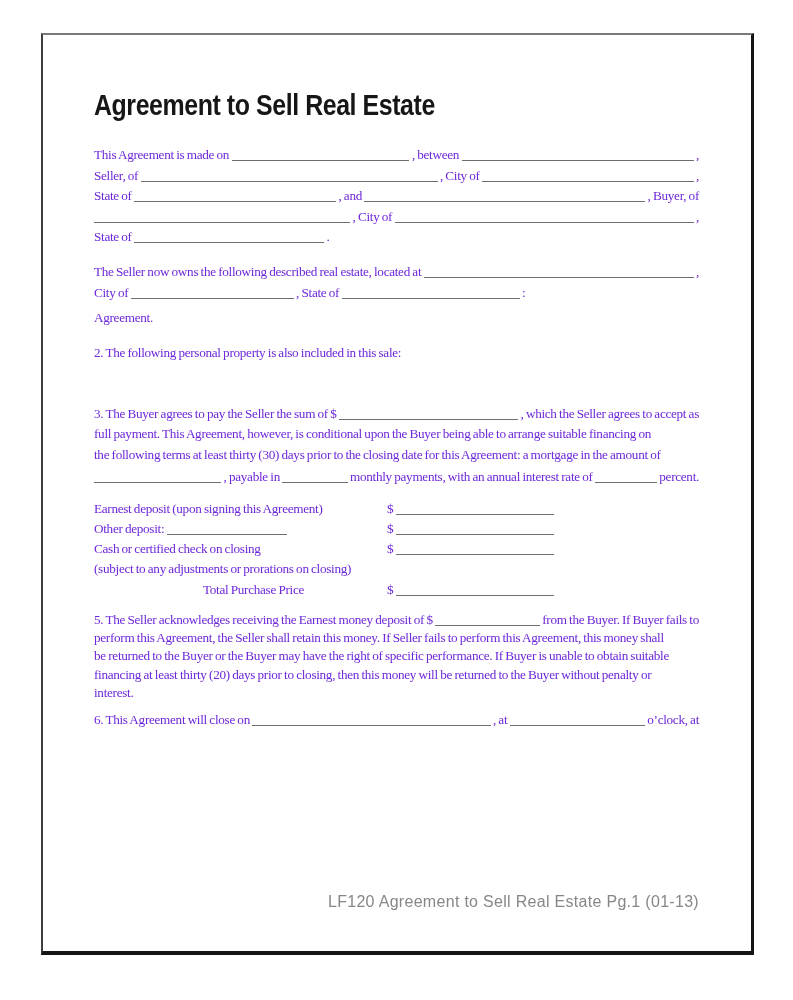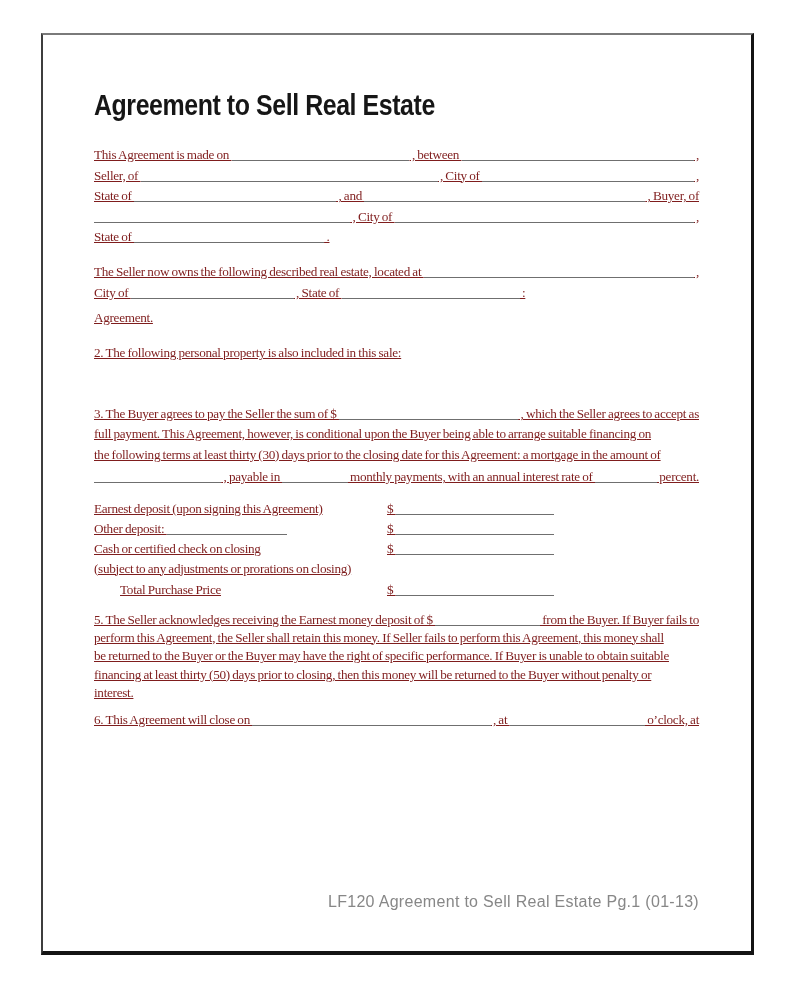--- a/index.html
+++ b/index.html
@@ -5,25 +5,25 @@
   html,body{margin:0;padding:0;background:#ffffff;width:793px;height:1000px;overflow:hidden;}
   body{font-family:"Liberation Serif", serif;color:#222;}
   .page{position:absolute;left:41px;top:33px;width:713px;height:922px;box-sizing:border-box;
         background:#fff;
         border-top:2px solid #7a7a7a;border-left:2px solid #3e3e3e;
         border-right:3px solid #141414;border-bottom:4px solid #141414;}
   .content{position:absolute;left:51px;right:52px;top:0;bottom:0;}
   .title{margin:56px 0 0 0;padding:0;font-family:"Liberation Sans",sans-serif;font-weight:700;
          font-size:30px;line-height:28px;color:#161616;letter-spacing:-0.5px;white-space:nowrap;
          transform:scaleX(0.83);transform-origin:0 50%;}
-  .block{font-size:13.2px;letter-spacing:-0.3px;word-spacing:-0.6px;color:#7f1d1d;text-decoration:underline;}
+  .block{font-size:13.2px;letter-spacing:-0.3px;word-spacing:-0.6px;color:#6d28d9;}
   .line{display:flex;align-items:baseline;white-space:pre;height:var(--lh,20.5px);}
   .row{display:flex;align-items:baseline;white-space:pre;height:var(--lh,20.2px);}
   .row .lbl{flex:0 0 293px;display:flex;align-items:baseline;white-space:pre;overflow:visible;}
-  .row.indent .lbl{padding-left:26px;box-sizing:border-box;}
+  .row.indent .lbl{padding-left:26px;box-sizing:border-box;justify-content:center;}
   .row .amt{flex:1 1 auto;display:flex;align-items:baseline;white-space:pre;}
   .blank{display:inline-block;height:12px;border-bottom:1.5px solid #6f6f6f;transform:translateY(2px);}
   .full .blank{min-width:28px;}
   .footer{position:absolute;right:0;bottom:40px;font-family:"Liberation Sans",sans-serif;
           font-size:16px;letter-spacing:0.3px;color:#878787;white-space:nowrap;}
   [data-name="intro-block"]{margin-top:27px;--lh:20.6px;}
   [data-name="property-block"]{margin-top:14px;--lh:21px;}
   [data-name="consideration-paragraph"]{margin-top:50px;--lh:20px;}
   [data-name="clause-1"]{margin-top:5px;--lh:19px;}
   [data-name="clause-2"]{margin-top:16px;text-align:right;--lh:19px;}
@@ -66,21 +66,21 @@
           <div class="row" data-name="price-row"><div class="lbl" data-name="price-row-label"><span class="run" data-name="text-run">Earnest deposit (upon signing this Agreement)</span></div><div class="amt" data-name="price-row-amount"><span class="run" data-name="text-run">$ </span><span class="blank" data-name="earnest-deposit-amount-blank" style="flex: 0 0 158px;"></span></div></div>
           <div class="row" data-name="price-row"><div class="lbl" data-name="price-row-label"><span class="run" data-name="text-run">Other deposit: </span><span class="blank" data-name="other-deposit-description-blank" style="flex: 0 0 120px;"></span></div><div class="amt" data-name="price-row-amount"><span class="run" data-name="text-run">$ </span><span class="blank" data-name="other-deposit-amount-blank" style="flex: 0 0 158px;"></span></div></div>
           <div class="row" data-name="price-row"><div class="lbl" data-name="price-row-label"><span class="run" data-name="text-run">Cash or certified check on closing</span></div><div class="amt" data-name="price-row-amount"><span class="run" data-name="text-run">$ </span><span class="blank" data-name="cash-on-closing-amount-blank" style="flex: 0 0 158px;"></span></div></div>
           <div class="row" data-name="price-row"><div class="lbl" data-name="price-row-label"><span class="run" data-name="text-run">(subject to any adjustments or prorations on closing)</span></div></div>
           <div class="row indent" data-name="price-row"><div class="lbl" data-name="price-row-label"><span class="run" data-name="text-run">Total Purchase Price</span></div><div class="amt" data-name="price-row-amount"><span class="run" data-name="text-run">$ </span><span class="blank" data-name="total-purchase-price-blank" style="flex: 0 0 158px;"></span></div></div>
         </div>
         <div class="block" data-name="clause-5">
           <div class="line full" data-name="form-line"><span class="run" data-name="text-run">5. The Seller acknowledges receiving the Earnest money deposit of $ </span><span class="blank" data-name="earnest-money-received-blank" style="flex: 80 1 80px;"></span><span class="run" data-name="text-run"> from the Buyer. If Buyer fails to</span></div>
           <div class="line" data-name="form-line"><span class="run" data-name="text-run">perform this Agreement, the Seller shall retain this money. If Seller fails to perform this Agreement, this money shall</span></div>
           <div class="line" data-name="form-line"><span class="run" data-name="text-run">be returned to the Buyer or the Buyer may have the right of specific performance. If Buyer is unable to obtain suitable</span></div>
-          <div class="line" data-name="form-line"><span class="run" data-name="text-run">financing at least thirty (50) days prior to closing, then this money will be returned to the Buyer without penalty or</span></div>
+          <div class="line" data-name="form-line"><span class="run" data-name="text-run">financing at least thirty (20) days prior to closing, then this money will be returned to the Buyer without penalty or</span></div>
           <div class="line" data-name="form-line"><span class="run" data-name="text-run">interest.</span></div>
         </div>
         <div class="block" data-name="clause-6">
           <div class="line full" data-name="form-line"><span class="run" data-name="text-run">6. This Agreement will close on </span><span class="blank" data-name="closing-date-blank" style="flex: 185 1 185px;"></span><span class="run" data-name="text-run"> , at </span><span class="blank" data-name="closing-time-blank" style="flex: 105 1 105px;"></span><span class="run" data-name="text-run"> o’clock, at</span></div>
         </div>
       </div>
     <div class="footer" data-name="footer-note">LF120 Agreement to Sell Real Estate Pg.1 (01-13)</div>
   </div>
 </div>
 

